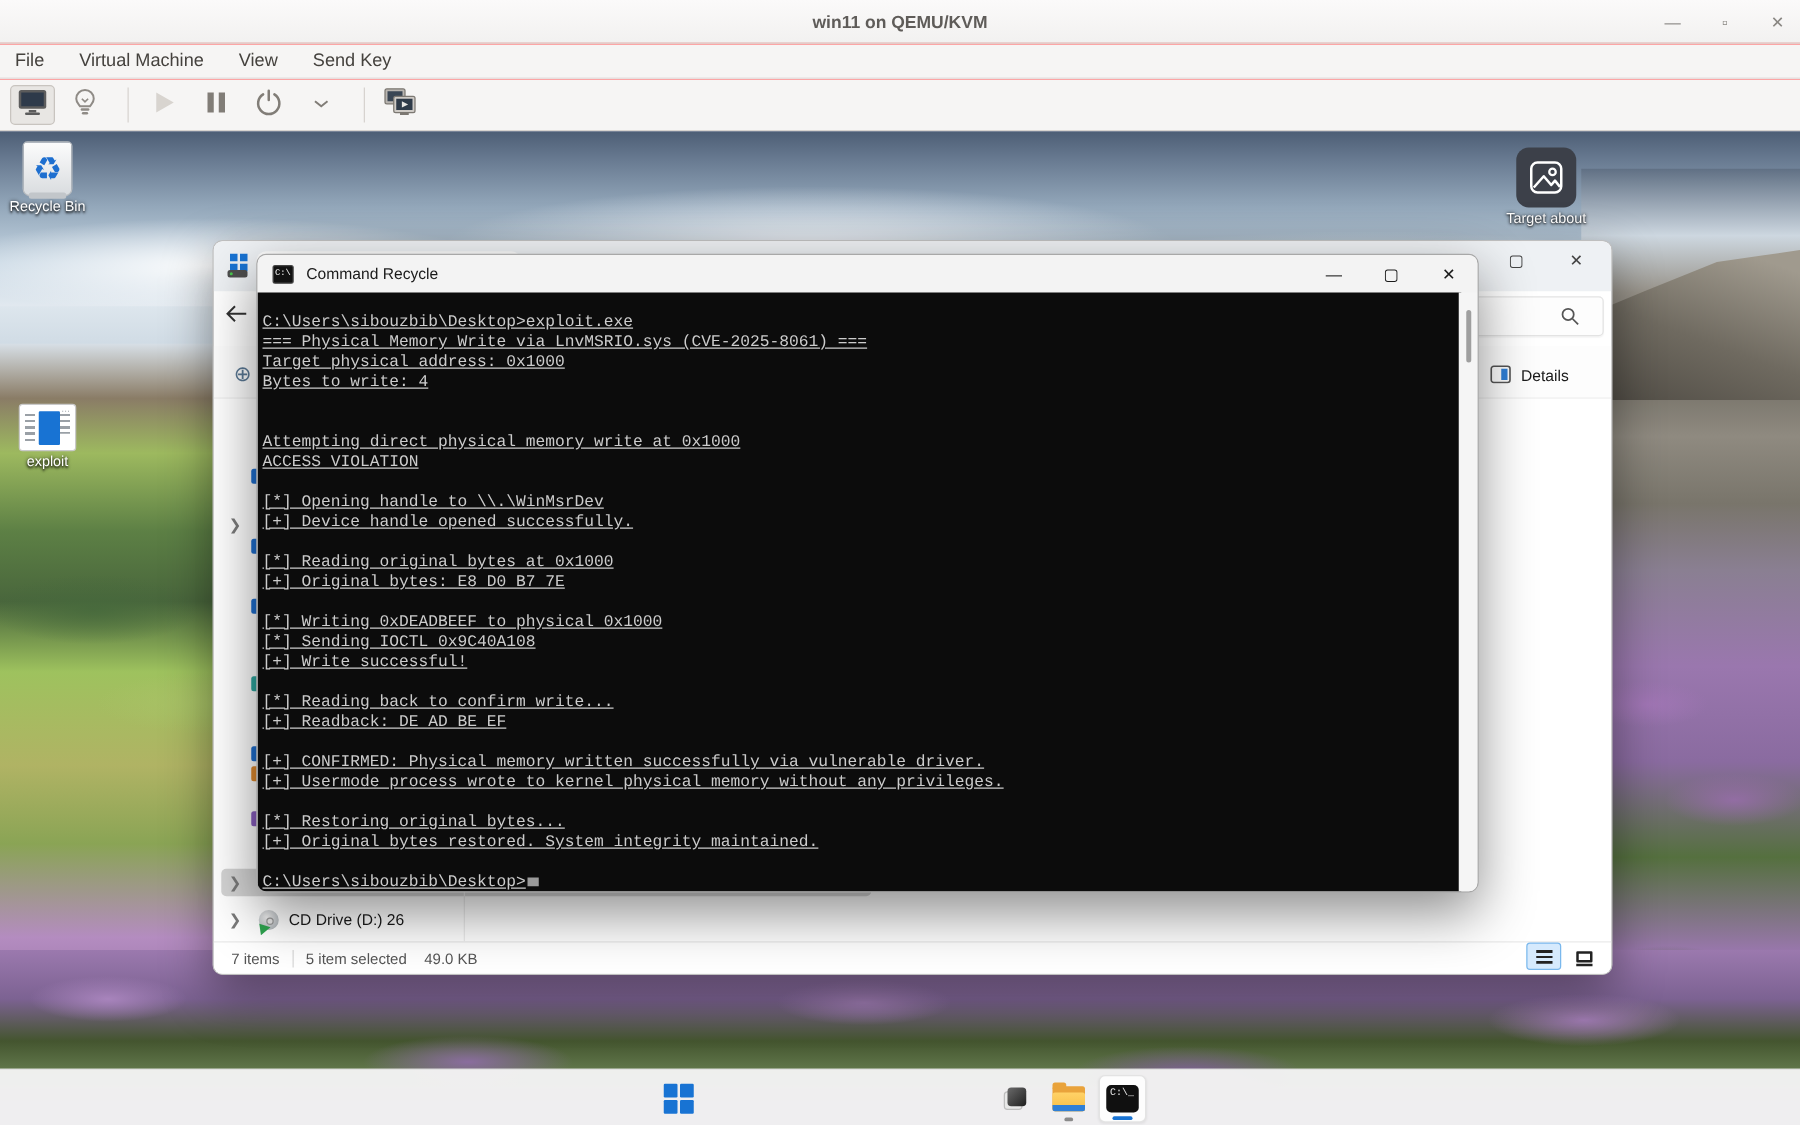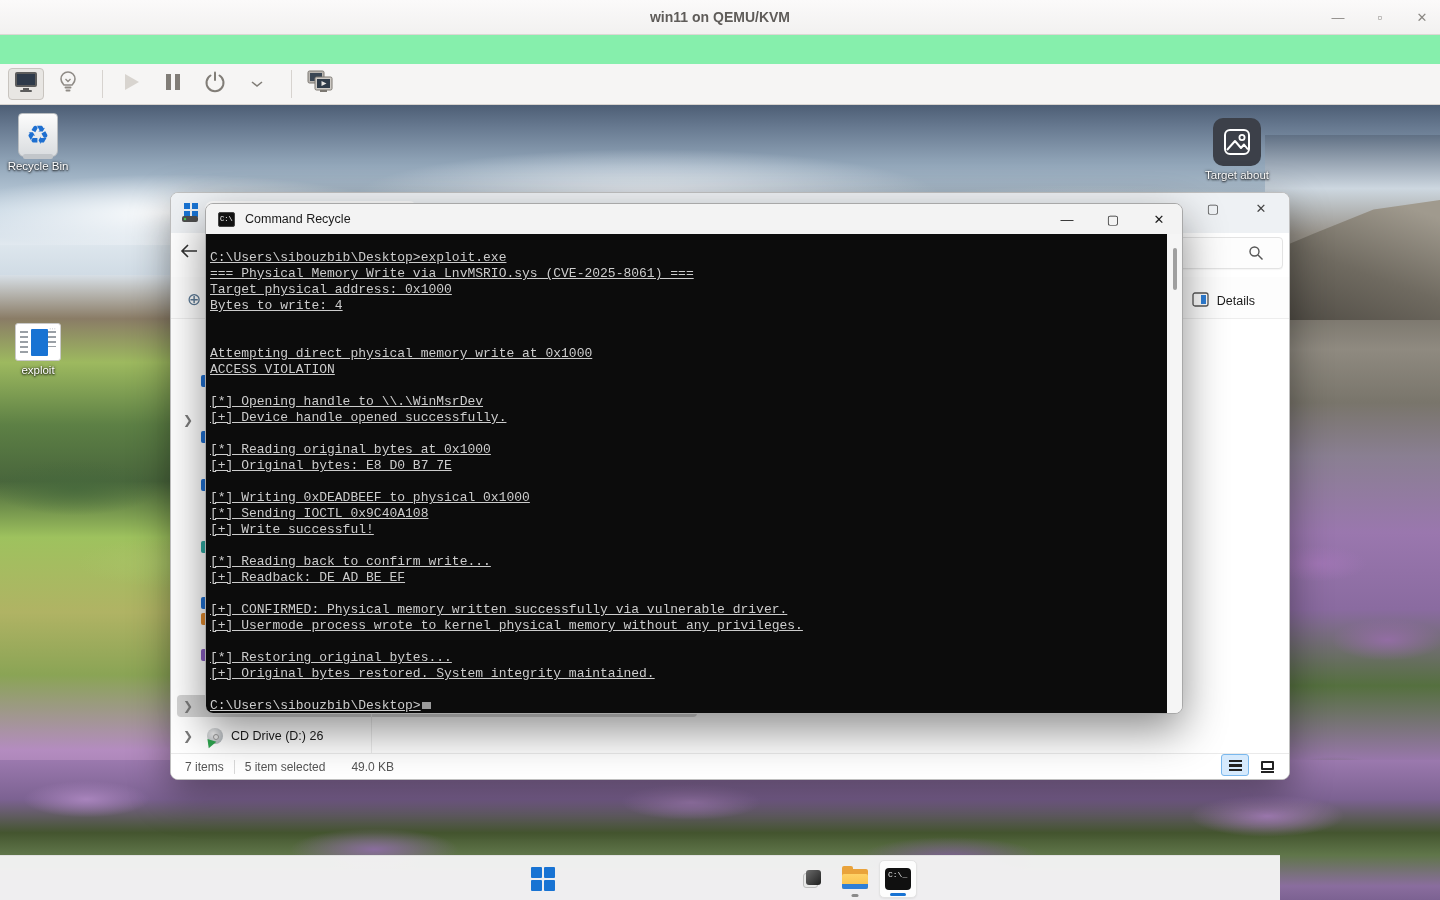--- a/index.html
+++ b/index.html
@@ -1,18 +1,18 @@
 <!DOCTYPE html>
 <html><head>
 <meta charset="utf-8">
 <style>
   * { margin:0; padding:0; box-sizing:border-box; }
   html,body { width:1440px; height:900px; overflow:hidden; }
   body { font-family:"Liberation Sans", sans-serif; }
-  #screen { position:relative; width:1440px; height:900px; background:#86efac; }
+  #screen { position:relative; width:1440px; height:900px; background:#fca5a5; }
 
   
   .vm-titlebar { position:absolute; left:0; top:0; width:1440px; height:35px;
     background:linear-gradient(#fbfafa,#f2f1f0); border-bottom:1px solid #dcd8d4;
     display:flex; align-items:center; justify-content:center; }
   .vm-title { font-size:14px; font-weight:bold; color:#5f5c59; }
   .vm-win-controls { position:absolute; right:10px; top:0; height:35px; display:flex; align-items:center; gap:26px; color:#8a8783; }
   .vm-win-controls span { font-size:13px; cursor:default; width:16px; text-align:center; }
   .vm-menubar { position:absolute; left:0; top:36px; width:1440px; height:27px;
     background:#f6f5f4; border-bottom:1px solid #e2dedd; display:flex; align-items:center; gap:28px; padding-left:12px; }
@@ -118,21 +118,21 @@
   .cmd-ctl { width:46px; height:30px; display:flex; align-items:center; justify-content:center; color:#1a1a1a; font-size:13px; }
   .console { position:absolute; left:0; top:30px; width:963px; height:481px; background:#0c0c0c;
     font-family:"Liberation Mono","DejaVu Sans Mono",monospace; font-size:13px; line-height:16px; color:#cccccc;
     padding:16px 0 0 4px; white-space:pre; overflow:hidden; }
   .console .line { min-height:16px;text-decoration:underline; }
   .console .line:last-child::after { content:""; display:inline-block; width:9px; height:7px; background:#9a9a9a; margin-left:1px; }
   .cmd-scroll { position:absolute; right:0; top:30px; width:15px; height:481px; background:#f5f5f5; }
   .cmd-thumb { position:absolute; right:5px; top:14px; width:4px; height:42px; background:#9f9f9f; border-radius:2px; }
 
   
-  .taskbar { position:absolute; left:0; top:855px; width:1280px; height:45px;
+  .taskbar { position:absolute; left:0; top:855px; width:1440px; height:45px;
     background:rgba(243,243,243,.97); border-top:1px solid #e2e2e2; }
   .tb-item { position:absolute; top:4px; width:38px; height:38px; border-radius:5px; display:flex; align-items:center; justify-content:center; }
   .start-logo { width:24px; height:24px; display:grid; grid-template-columns:11px 11px; grid-template-rows:11px 11px; gap:2px; }
   .start-logo div { background:#1873d3; border-radius:1px; }
   .tv-back { width:15px; height:15px; background:#e8e8e8; border:1px solid #bdbdbd; border-radius:3px; position:absolute; right:8px; top:8px; }
   .tv-front { width:15px; height:15px; background:linear-gradient(135deg,#6b6b6b,#1f1f1f); border-radius:3px; position:absolute; left:8px; bottom:8px; }
   .folder-ic { position:relative; width:26px; height:20px; }
   .folder-back { position:absolute; left:0; top:0; width:26px; height:20px; background:#e9a33b; border-radius:2px; }
   .folder-back::before { content:""; position:absolute; left:0; top:-3px; width:11px; height:5px; background:#e9a33b; border-radius:2px 2px 0 0; }
   .folder-front { position:absolute; left:0; top:5px; width:26px; height:15px; background:linear-gradient(180deg,#ffd267,#f7bd45); border-radius:2px; }
@@ -148,20 +148,26 @@
 
   <div class="vm-titlebar">
     <span class="vm-title">win11 on QEMU/KVM</span>
     <div class="vm-win-controls">
       <span>—</span>
       <span>▫</span>
       <span>✕</span>
     </div>
   </div>
 
+  <div class="vm-menubar">
+    <span>File</span>
+    <span>Virtual Machine</span>
+    <span>View</span>
+    <span>Send Key</span>
+  </div>
 
   <div class="vm-toolbar">
     <div class="tbtn active">
       <span>
         <svg width="24" height="22" viewBox="0 0 24 22">
             <rect x="1" y="1" width="22" height="15" rx="2" fill="#5c5c5c"></rect>
             <rect x="3" y="3" width="18" height="11" fill="#2e3a4a"></rect>
             <rect x="9" y="17" width="6" height="2" fill="#5c5c5c"></rect>
             <rect x="6" y="19" width="12" height="2" rx="1" fill="#5c5c5c"></rect>
           </svg>
@@ -324,21 +330,21 @@
       <div class="cd-row">
         <span class="chev">❯</span>
         <span class="cd-icon"></span>
         <span class="cd-label">CD Drive (D:) 26</span>
       </div>
     </div>
     <div class="ex-statusbar">
       <span style="margin-left:14px;">7 items</span>
       <span class="sdiv"></span>
       <span>5 item selected</span>
-      <span style="margin-left:26px;text-align:right;">49.0 KB</span>
+      <span style="margin-left:14px;text-align:right;">49.0 KB</span>
       <div class="view-toggles">
         <div class="vt-btn sel">
             <span class="vt-lines"></span>
           </div>
         <div class="vt-btn">
             <span class="vt-box"></span>
           </div>
       </div>
     </div>
   </div>

